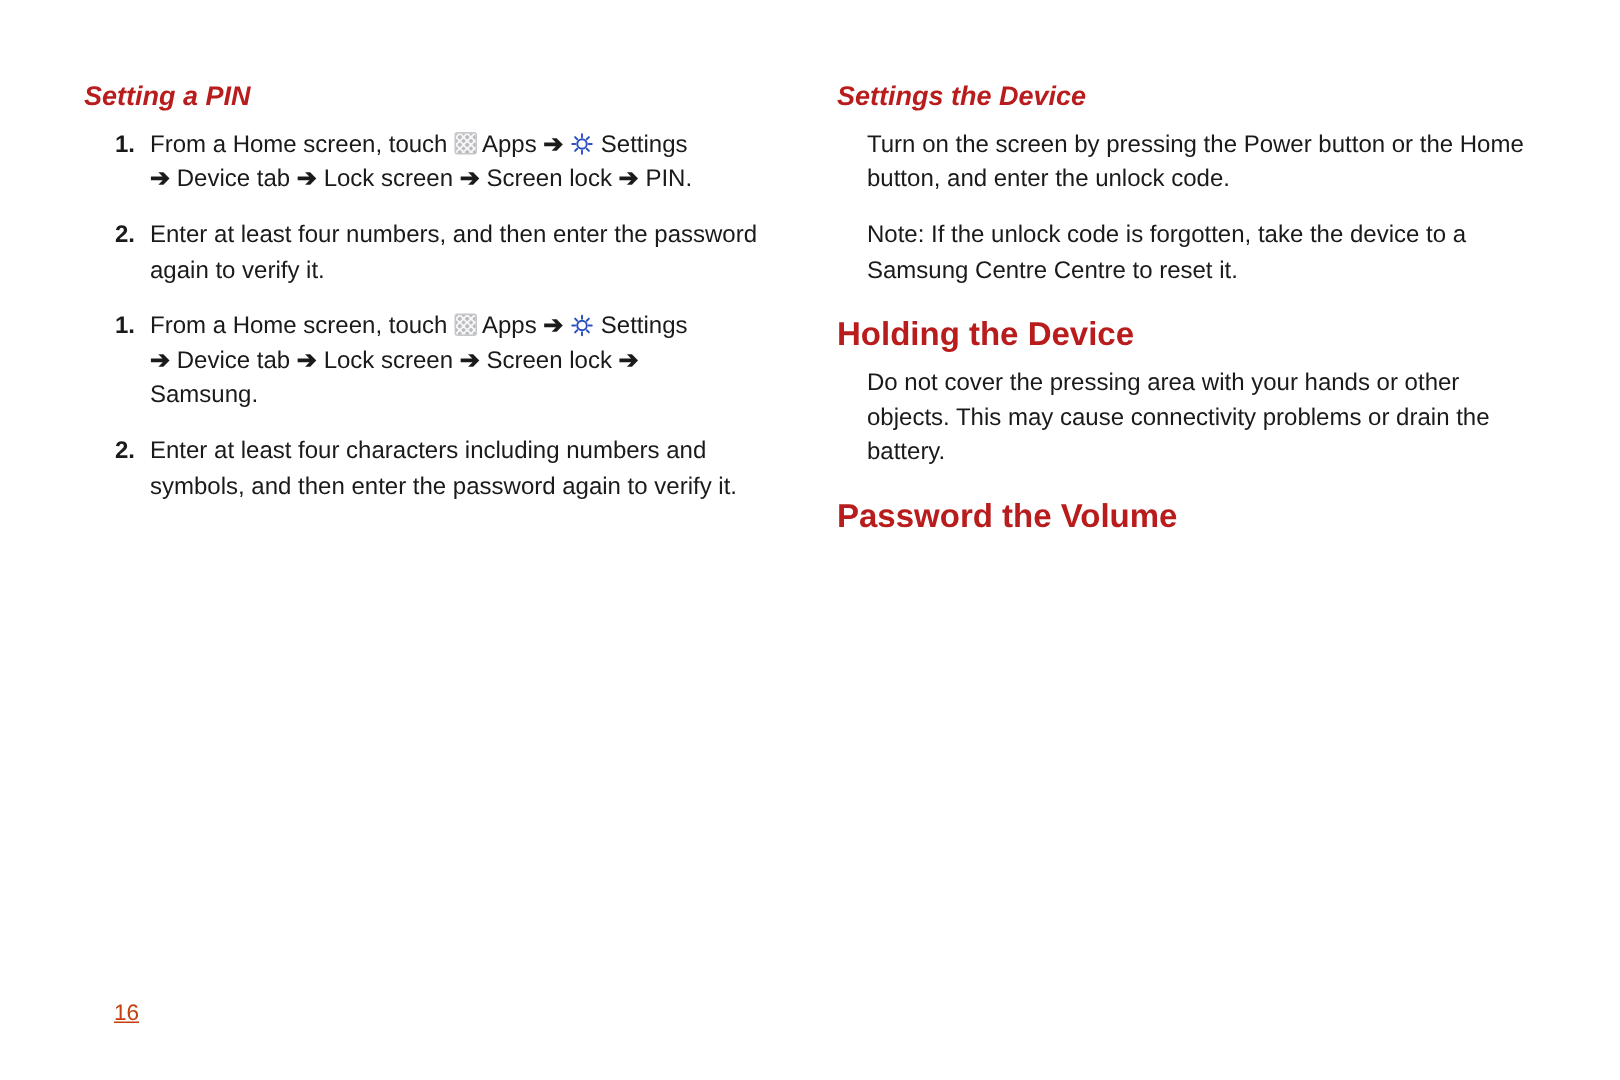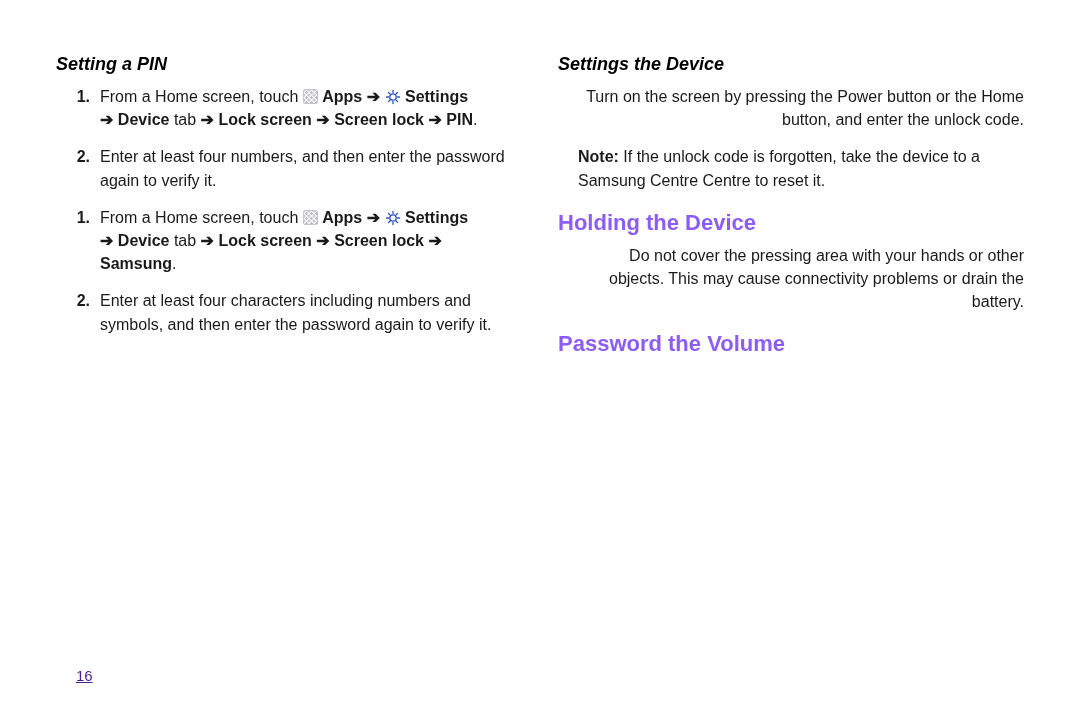--- a/index.html
+++ b/index.html
@@ -14,29 +14,29 @@
     }
     .columns {
       display: flex;
       gap: 36px;
     }
     .col {
       flex: 1;
       min-width: 0;
     }
     .h3 {
-      color: #000000;
+      color: #b91c1c;
       font-weight: 700;
       font-style: italic;
       font-size: 18px;
       margin-bottom: 10px;
       margin-top: 6px;
     }
     .h2 {
-      color: #8b5cf6;
+      color: #b91c1c;
       font-weight: 700;
       font-size: 22px;
       margin-top: 18px;
       margin-bottom: 8px;
     }
     ol.steps {
       list-style: none;
       padding-left: 20px;
       margin-bottom: 6px;
     }
@@ -53,32 +53,31 @@
       padding-right: 10px;
     }
     ol.steps li .body {
       flex: 1;
     }
     .para {
       font-size: 16px;
       line-height: 1.45;
       padding-left: 20px;
       margin-bottom: 10px;
-      text-align: right;
     }
     .note {
       font-size: 16px;
       line-height: 1.45;
       padding-left: 20px;
       margin-top: 14px;
       text-indent: -0px;
     }
-    .note .note-label { font-weight: 700; }
+    .note .note-label { font-weight: 400; }
     .note .note-body { }
-    .bold { font-weight: 700; }
+    .bold { font-weight: 400; }
     .arrow { font-weight: 700; }
     .icon-apps {
       display: inline-block;
       width: 15px;
       height: 15px;
       vertical-align: -2px;
       background-image:
         radial-gradient(circle, #b9bbbf 1.2px, transparent 1.2px),
         radial-gradient(circle, #b9bbbf 1.2px, transparent 1.2px),
         radial-gradient(circle, #b9bbbf 1.2px, transparent 1.2px);
@@ -92,21 +91,21 @@
       display: inline-block;
       width: 16px;
       height: 16px;
       vertical-align: -3px;
     }
     .page-num {
       position: absolute;
       left: 76px;
       bottom: 36px;
       font-size: 15px;
-      color: #4c1d95;
+      color: #c2410c;
       text-decoration: underline;
     }
   </style>
 </head>
 <body>
 
 <div class="columns">
 
   <div class="col">
 

